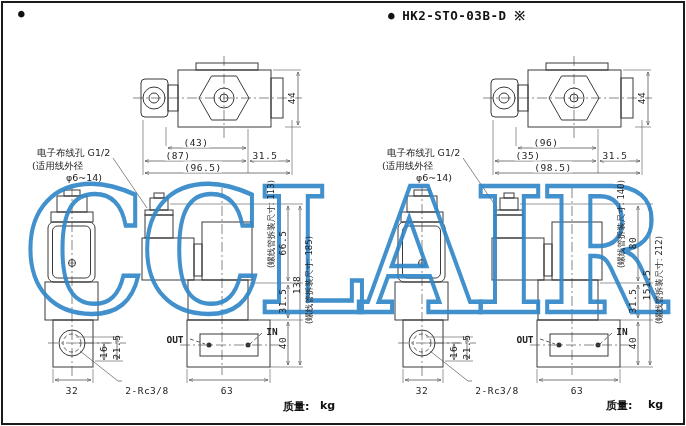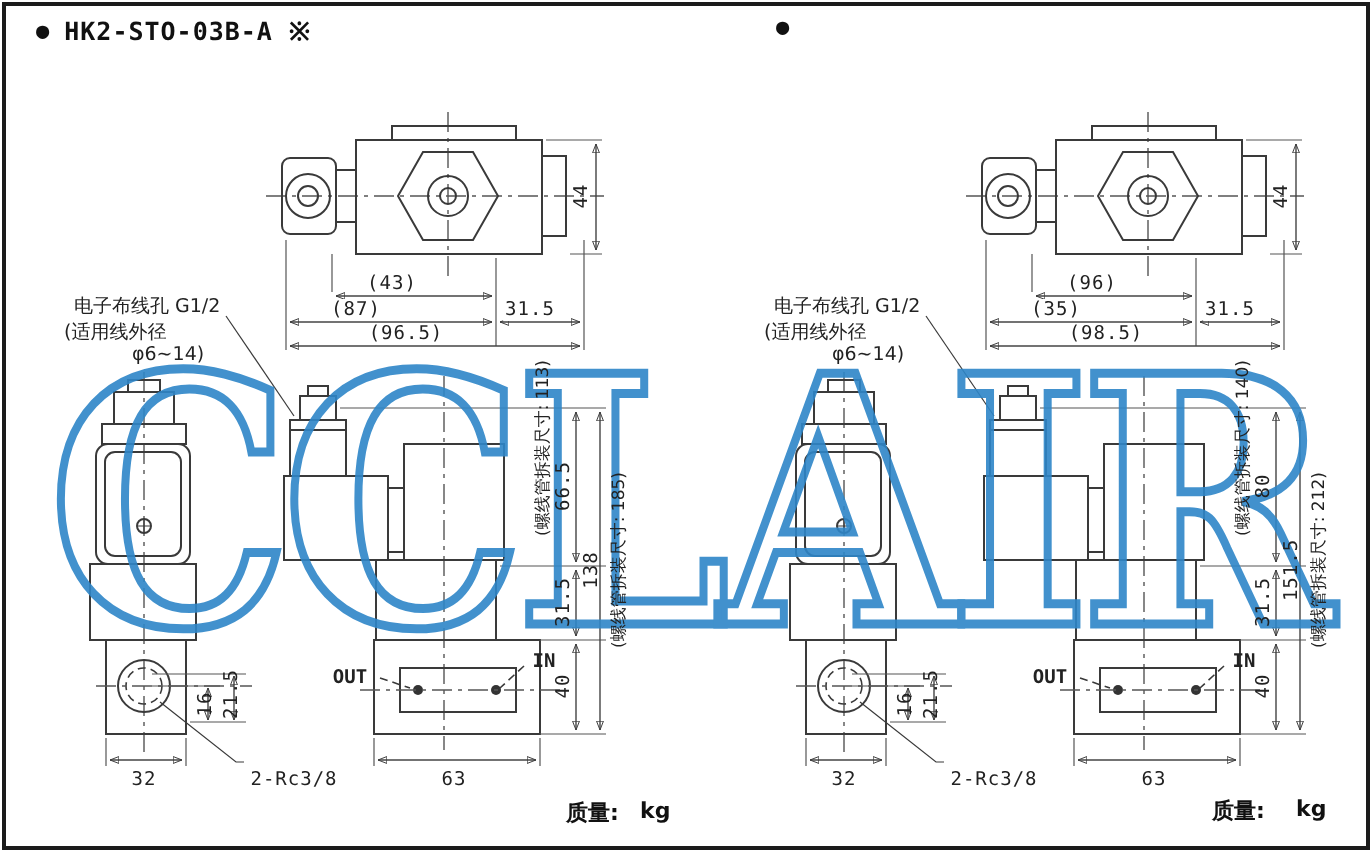--- a/index.html
+++ b/index.html
@@ -107,21 +107,20 @@
       <path class="dim" d="M189,380 H268"></path>
     </g>
 
     <use href="#valve" x="350"></use>
 
     <text id="wm-text" x="343" y="312" text-anchor="middle" font-size="172" letter-spacing="-6" textLength="638" lengthAdjust="spacingAndGlyphs" fill="none" stroke="#2e86c8" stroke-width="4.5" opacity="0.9">CCLAIR</text>
   </svg>
 
   <div class="t title" style="left:18px;top:7px;">
     <span style="font-size:11px;">●</span>
-    <span>HK2-STO-03B-A ※</span>
   </div>
 
   <span class="t note" style="left:37px;top:147px;">电子布线孔 G1/2</span>
   <span class="t note" style="left:32px;top:160px;">(适用线外径</span>
   <span class="t note" style="left:66px;top:172px;">φ6~14)</span>
 
   <span class="t vtext" style="left:291px;top:98px;">44</span>
   <span class="t dimtext" style="left:196px;top:142px;">(43)</span>
   <span class="t dimtext" style="left:178px;top:155px;">(87)</span>
   <span class="t dimtext" style="left:265px;top:155px;">31.5</span>
@@ -141,20 +140,21 @@
   <span class="t vtext" style="left:116px;top:347px;">21.5</span>
   <span class="t dimtext" style="left:72px;top:390px;">32</span>
   <span class="t dimtext" style="left:147px;top:390px;">2-Rc3/8</span>
   <span class="t dimtext" style="left:227px;top:390px;">63</span>
 
   <span class="t weight" style="left:283px;top:399px;">质量:</span>
   <span class="t weight" style="left:320px;top:399px;">kg</span>
 
   <div class="t title" style="left:388px;top:7px;">
     <span style="font-size:11px;">●</span>
+    <span>HK2-STO-03B-D ※</span>
   </div>
 
   <span class="t note" style="left:387px;top:147px;">电子布线孔 G1/2</span>
   <span class="t note" style="left:382px;top:160px;">(适用线外径</span>
   <span class="t note" style="left:416px;top:172px;">φ6~14)</span>
 
   <span class="t vtext" style="left:641px;top:98px;">44</span>
   <span class="t dimtext" style="left:546px;top:142px;">(96)</span>
   <span class="t dimtext" style="left:528px;top:155px;">(35)</span>
   <span class="t dimtext" style="left:615px;top:155px;">31.5</span>

